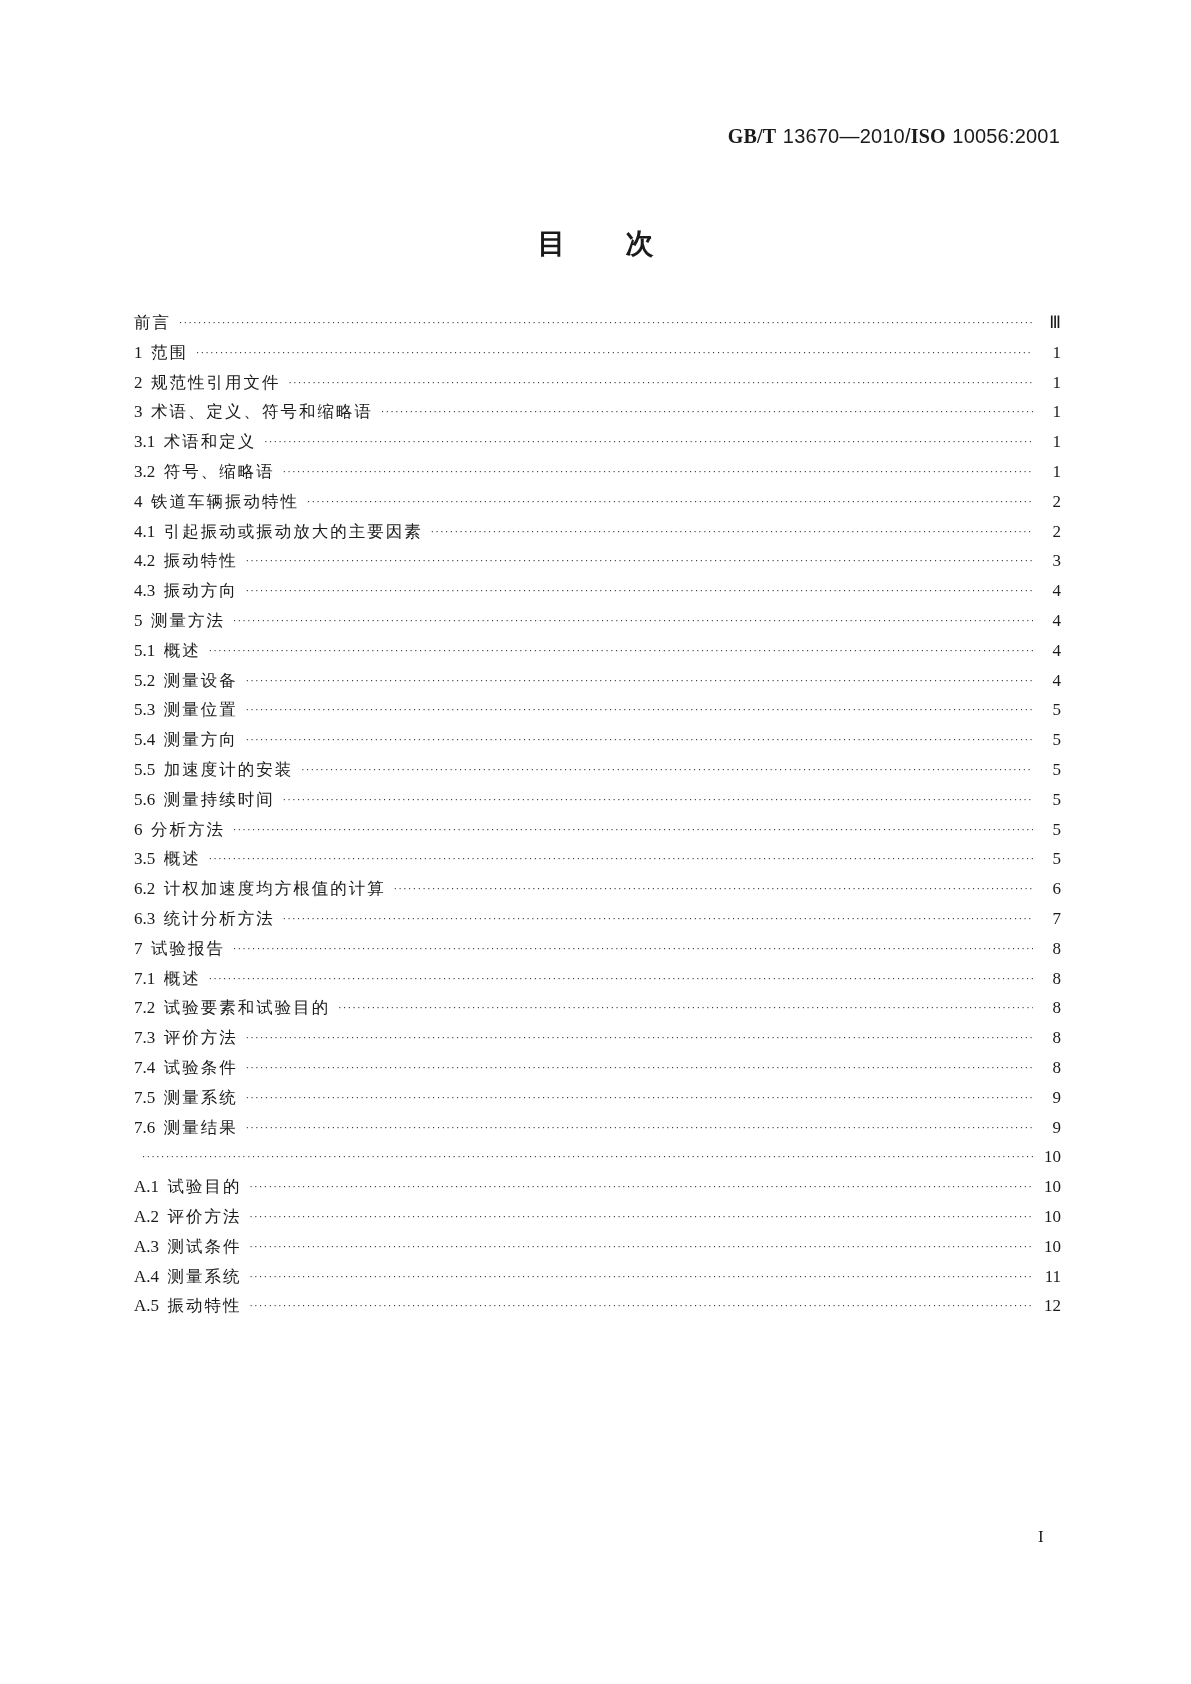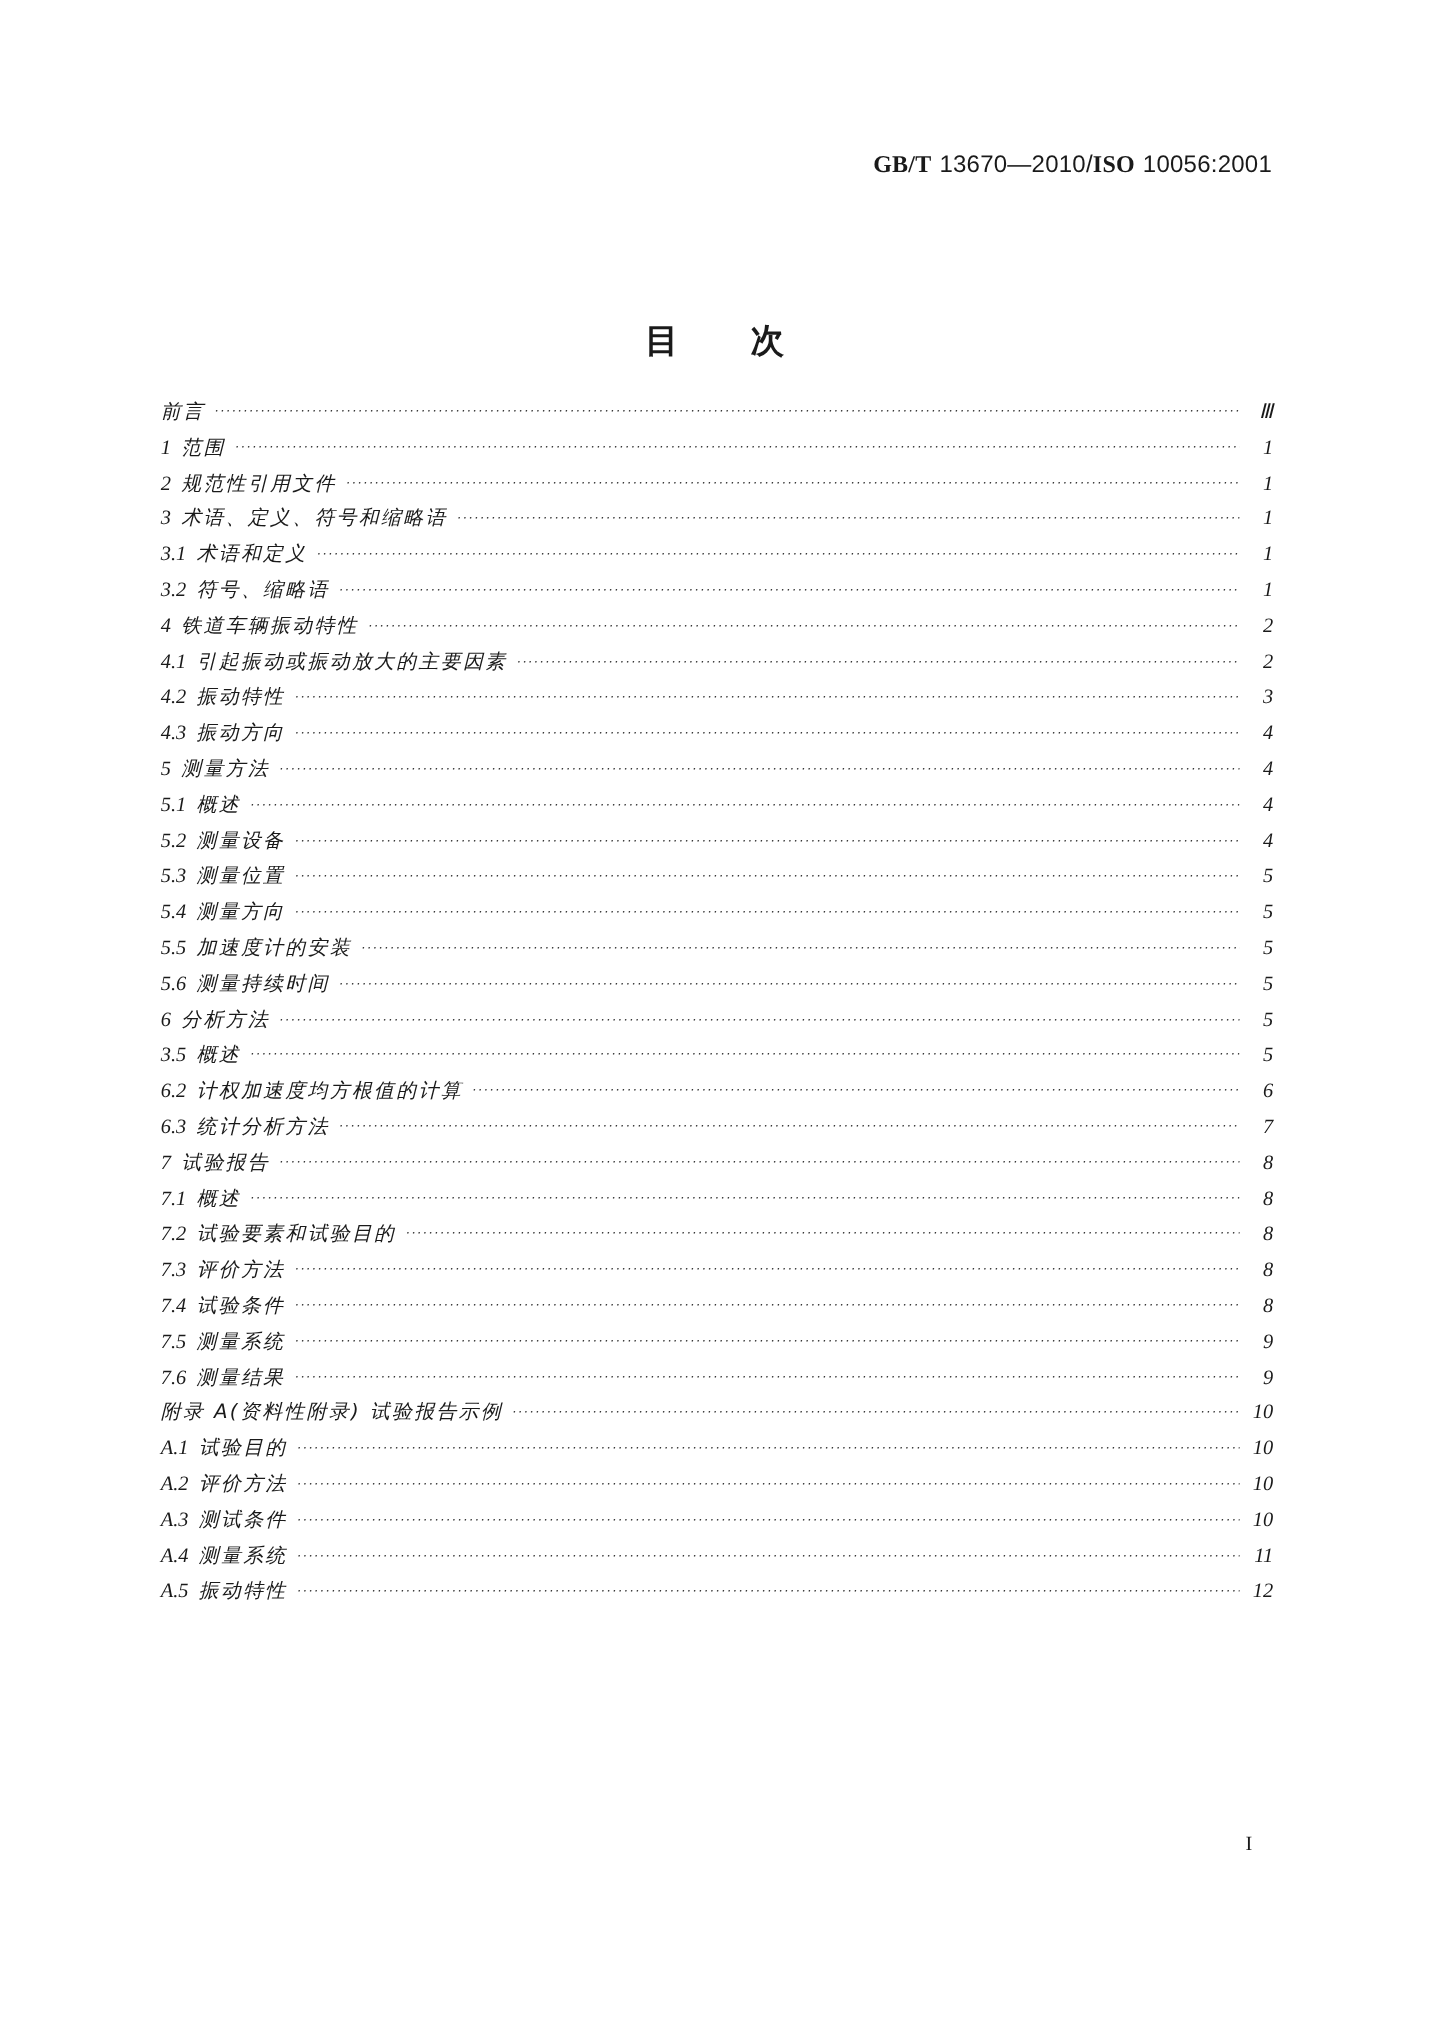--- a/index.html
+++ b/index.html
@@ -2,24 +2,24 @@
 <html><head>
 <meta charset="utf-8">
 <style>
   html, body { margin: 0; padding: 0; background: #ffffff; }
   body { width: 1191px; height: 1684px; position: relative; overflow: hidden;
          font-family: "DejaVu Serif", "Liberation Serif", serif; color: #1a1a1a; }
   .std-header { position: absolute; top: 124px; right: 131px; font-size: 20px; white-space: nowrap; letter-spacing: 0.2px; }
   .std-header .bold { font-family: "Liberation Serif", serif; font-weight: bold; }
   .std-header .num { font-family: "Liberation Sans", sans-serif; }
   .doc-title { position: absolute; top: 225px; left: 0; width: 1191px; text-align: center;
-               font-family: "DejaVu Sans", sans-serif; font-size: 28px; font-weight: bold; letter-spacing: 0; margin-top: 40px; }
+               font-family: "DejaVu Sans", sans-serif; font-size: 28px; font-weight: bold; letter-spacing: 0; }
   .doc-title span { display: inline-block; }
   .doc-title .gap { width: 60px; }
-  .toc { position: absolute; top: 328px; left: 134px; width: 927px; font-style: italic; }
+  .toc { position: absolute; top: 308px; left: 134px; width: 927px; }
   .toc-row { display: flex; align-items: baseline; height: 29.8px; font-size: 17px; line-height: 29.8px; }
   .toc-num { white-space: pre; font-family: "Liberation Serif", serif; }
   .toc-label { white-space: nowrap; letter-spacing: 2px; font-family: "DejaVu Sans", sans-serif; font-size: 16.5px; }
   .toc-dots { flex: 1; overflow: hidden; white-space: nowrap; margin: 0 6px 0 8px; font-size: 10px; letter-spacing: 1.6px; color: #222; position: relative; top: -2px; }
   .toc-dots::before { content: "··································································································································································································································"; }
   .toc-page { min-width: 22px; text-align: right; font-family: "Liberation Serif", serif; font-size: 17px; }
   .page-no { position: absolute; top: 1527px; left: 1038px; font-size: 17px; font-family: "Liberation Serif", serif; }
 </style>
 </head>
 <body>
@@ -198,21 +198,20 @@
       <span class="toc-page">9</span>
     </div>
     <div class="toc-row">
       <span class="toc-num">7.6  </span>
       <span class="toc-label">测量结果</span>
       <span class="toc-dots"></span>
       <span class="toc-page">9</span>
     </div>
     <div class="toc-row">
       <span class="toc-num"></span>
-      <span class="toc-label">附录 A(资料性附录) 试验报告示例</span>
       <span class="toc-dots"></span>
       <span class="toc-page">10</span>
     </div>
     <div class="toc-row">
       <span class="toc-num">A.1  </span>
       <span class="toc-label">试验目的</span>
       <span class="toc-dots"></span>
       <span class="toc-page">10</span>
     </div>
     <div class="toc-row">

